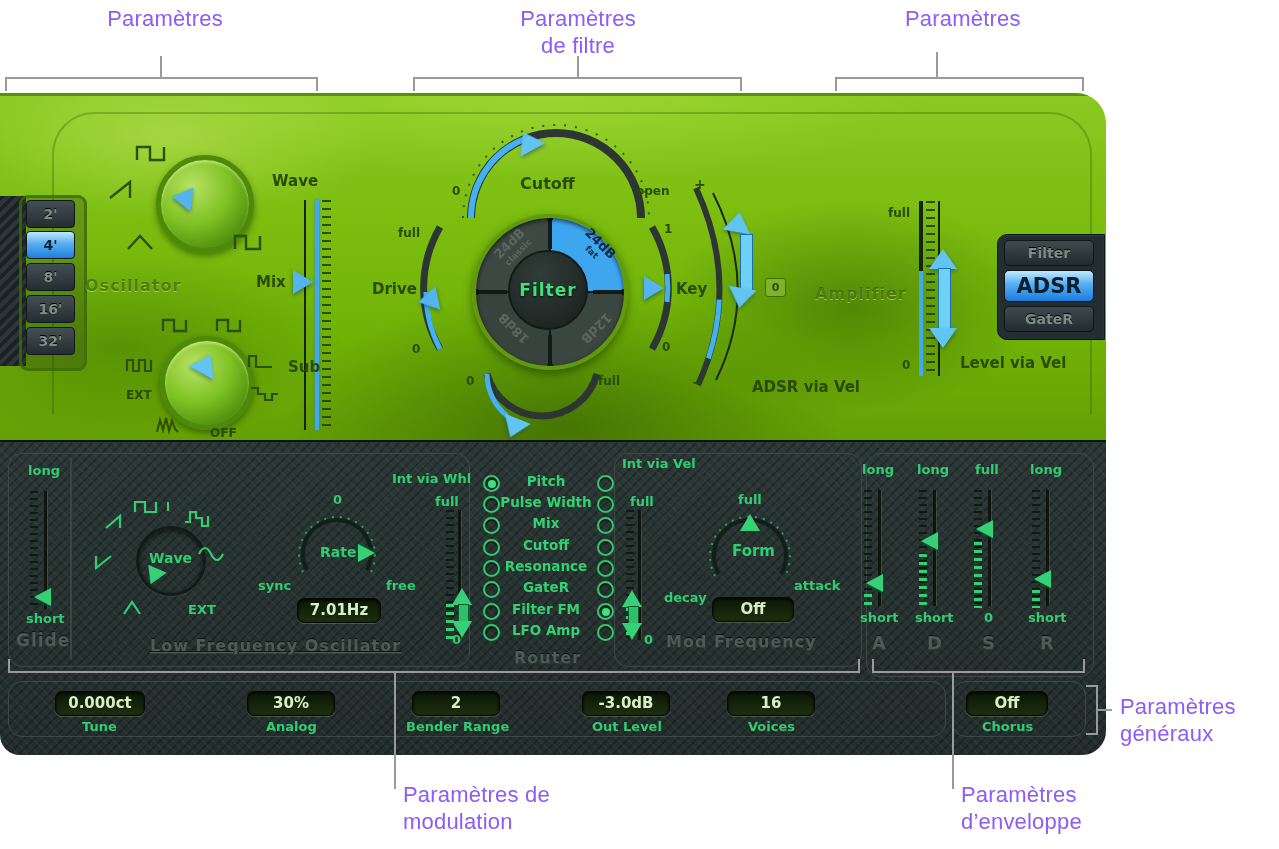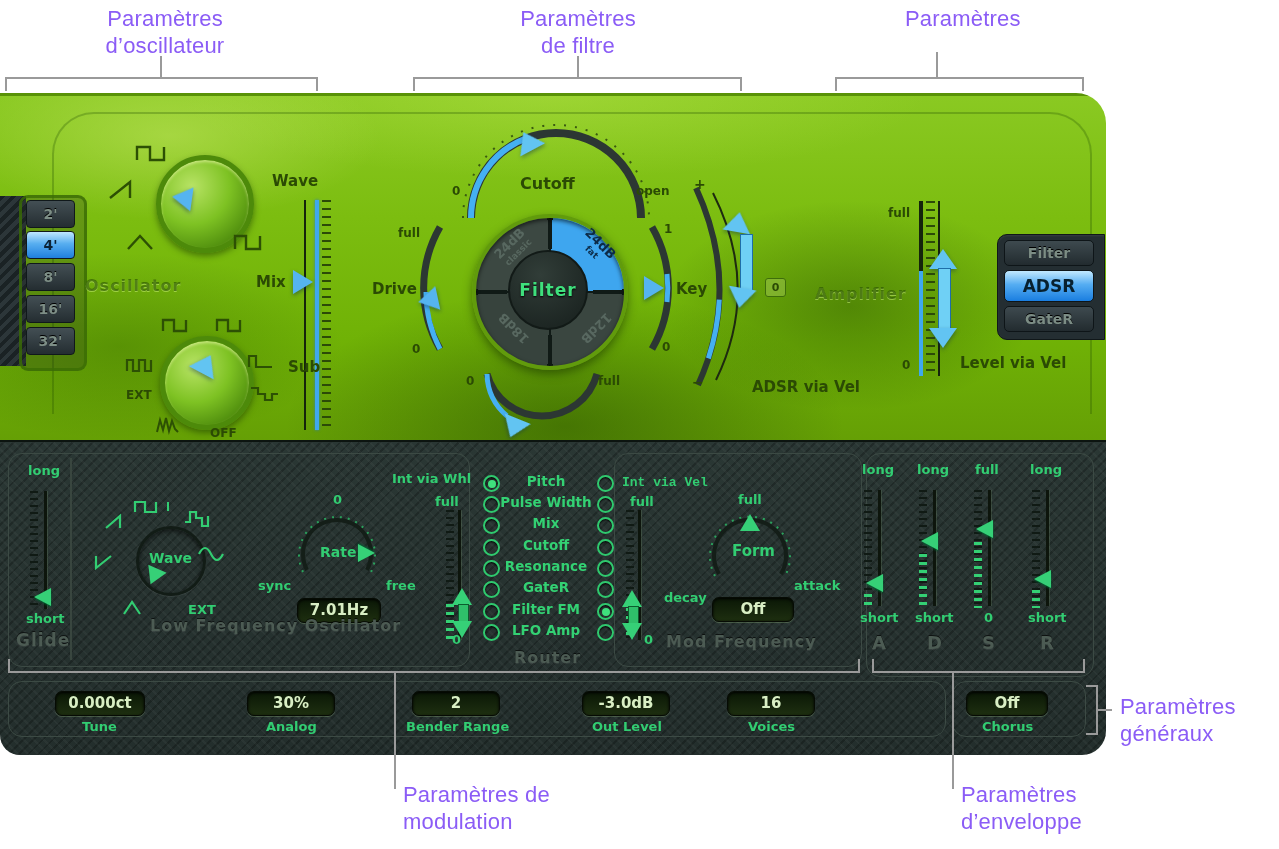--- a/index.html
+++ b/index.html
@@ -89,21 +89,21 @@
      background:linear-gradient(180deg,#434f54,#242d31);border:1px solid #10181b;
      color:#7d8e86;font-family:"DejaVu Sans",sans-serif;font-weight:bold;font-size:14px;
      text-align:center;line-height:26px;text-shadow:0 -1px 0 #000;}
   .octbtn.on{background:linear-gradient(180deg,#bfe7ff 0%,#57aef0 45%,#1f7fdc 100%);
      color:#0b2336;text-shadow:none;}
   .envbtn{position:absolute;left:1004px;width:88px;height:24px;border-radius:5px;
      background:linear-gradient(180deg,#3e4a4f,#222b2f);border:1px solid #0e1518;
      color:#7c8d85;font-family:"DejaVu Sans",sans-serif;font-weight:bold;font-size:14px;
      text-align:center;line-height:24px;text-shadow:0 -1px 0 #000;}
   .envbtn.on{height:30px;background:linear-gradient(180deg,#c2e9ff 0%,#55adf2 45%,#1a7ee0 100%);
-     color:#07202f;font-size:17px;line-height:30px;text-shadow:none;}
+     color:#07202f;font-size:21px;line-height:30px;text-shadow:none;}
   
   .radio{position:absolute;width:13px;height:13px;border-radius:50%;
      border:2px solid #2fc96e;background:transparent;box-shadow:inset 0 1px 2px #000;}
   .radio.on::after{content:"";position:absolute;left:2.5px;top:2.5px;width:8px;height:8px;
      border-radius:50%;background:#3fe07d;}
   .rlabel{position:absolute;width:110px;text-align:center;color:#33d173;font-weight:bold;
      font-size:13.5px;font-family:"DejaVu Sans",sans-serif;}
   
   #hub{position:absolute;left:472px;top:211px;width:148px;height:148px;border-radius:50%;
      background:conic-gradient(from 0deg,
@@ -120,21 +120,20 @@
      font-weight:bold;line-height:12px;}
   .wedge .l1{font-size:13px;display:block;}
   .wedge .l2{font-size:9px;display:block;font-weight:bold;}
   svg{position:absolute;overflow:visible;}
 </style>
 </head>
 <body>
 
 <div class="ann center" style="left:45px;top:5px;width:240px;">
   <div>Paramètres</div>
-    <div>d’oscillateur</div>
 </div>
 <div class="ann center" style="left:458px;top:5px;width:240px;">
   <div>Paramètres</div>
     <div>de filtre</div>
 </div>
 <div class="ann" style="left:905px;top:5px;width:230px;">
   <div>Paramètres</div>
 </div>
 
 <div>
@@ -343,21 +342,21 @@
     <svg style="left:299px;top:72px;" width="76" height="72" viewBox="0 0 76 72">
       <path d="M 8 56 A 34 34 0 1 1 68 56" fill="none" stroke="#141e18" stroke-width="4"></path>
       <path d="M 4 58 A 38 38 0 1 1 72 58" fill="none" stroke="#2aa35c" stroke-width="2" stroke-dasharray="2 6"></path>
     </svg>
     <div class="mint" style="left:333px;top:50px;">0</div>
     <div class="mint big" style="left:320px;top:102px;">Rate</div>
     <div class="abs gtri-l" style="left:358px;top:102px;transform:rotate(180deg);"></div>
     <div class="mint" style="left:258px;top:136px;">sync</div>
     <div class="mint" style="left:386px;top:136px;">free</div>
     <div class="lcd" style="left:297px;top:156px;width:82px;">7.01Hz</div>
-    <div class="emb-d" style="left:150px;top:174px;">Low Frequency Oscillator</div>
+    <div class="emb-d" style="left:150px;top:194px;text-decoration:underline;">Low Frequency Oscillator</div>
 
     <div class="mint" style="left:392px;top:29px;">Int via Whl</div>
     <div class="mint" style="left:435px;top:52px;">full</div>
     <div class="ruler-d" style="left:446px;top:68px;height:130px;"></div>
     <div class="dtrack" style="left:458px;top:68px;height:130px;"></div>
     <div class="ruler-b" style="left:446px;top:162px;height:36px;"></div>
     <div class="gtri-u" style="left:452px;top:146px;"></div>
     <div class="gbar" style="left:458px;top:162px;height:18px;"></div>
     <div class="gtri-d" style="left:452px;top:179px;"></div>
     <div class="mint" style="left:452px;top:190px;">0</div>
@@ -383,21 +382,21 @@
       <div class="radio" style="left:597px;top:54px;"></div>
       <div class="radio" style="left:597px;top:75px;"></div>
       <div class="radio" style="left:597px;top:97px;"></div>
       <div class="radio" style="left:597px;top:118px;"></div>
       <div class="radio" style="left:597px;top:139px;"></div>
       <div class="radio on" style="left:597px;top:161px;"></div>
       <div class="radio" style="left:597px;top:182px;"></div>
     </div>
     <div class="emb-d" style="left:514px;top:206px;">Router</div>
 
-    <div class="mint" style="left:622px;top:33px;font-family:Liberation Mono, monospace;">Int via Vel</div>
+    <div class="mint" style="left:622px;top:14px;">Int via Vel</div>
     <div class="mint" style="left:630px;top:52px;">full</div>
     <div class="ruler-d" style="left:626px;top:68px;height:130px;"></div>
     <div class="dtrack" style="left:638px;top:68px;height:130px;"></div>
     <div class="ruler-b" style="left:626px;top:166px;height:32px;"></div>
     <div class="gtri-u" style="left:622px;top:148px;"></div>
     <div class="gbar" style="left:628px;top:164px;height:18px;"></div>
     <div class="gtri-d" style="left:622px;top:181px;"></div>
     <div class="mint" style="left:644px;top:190px;">0</div>
 
     <svg style="left:710px;top:74px;" width="80" height="74" viewBox="0 0 80 74">

